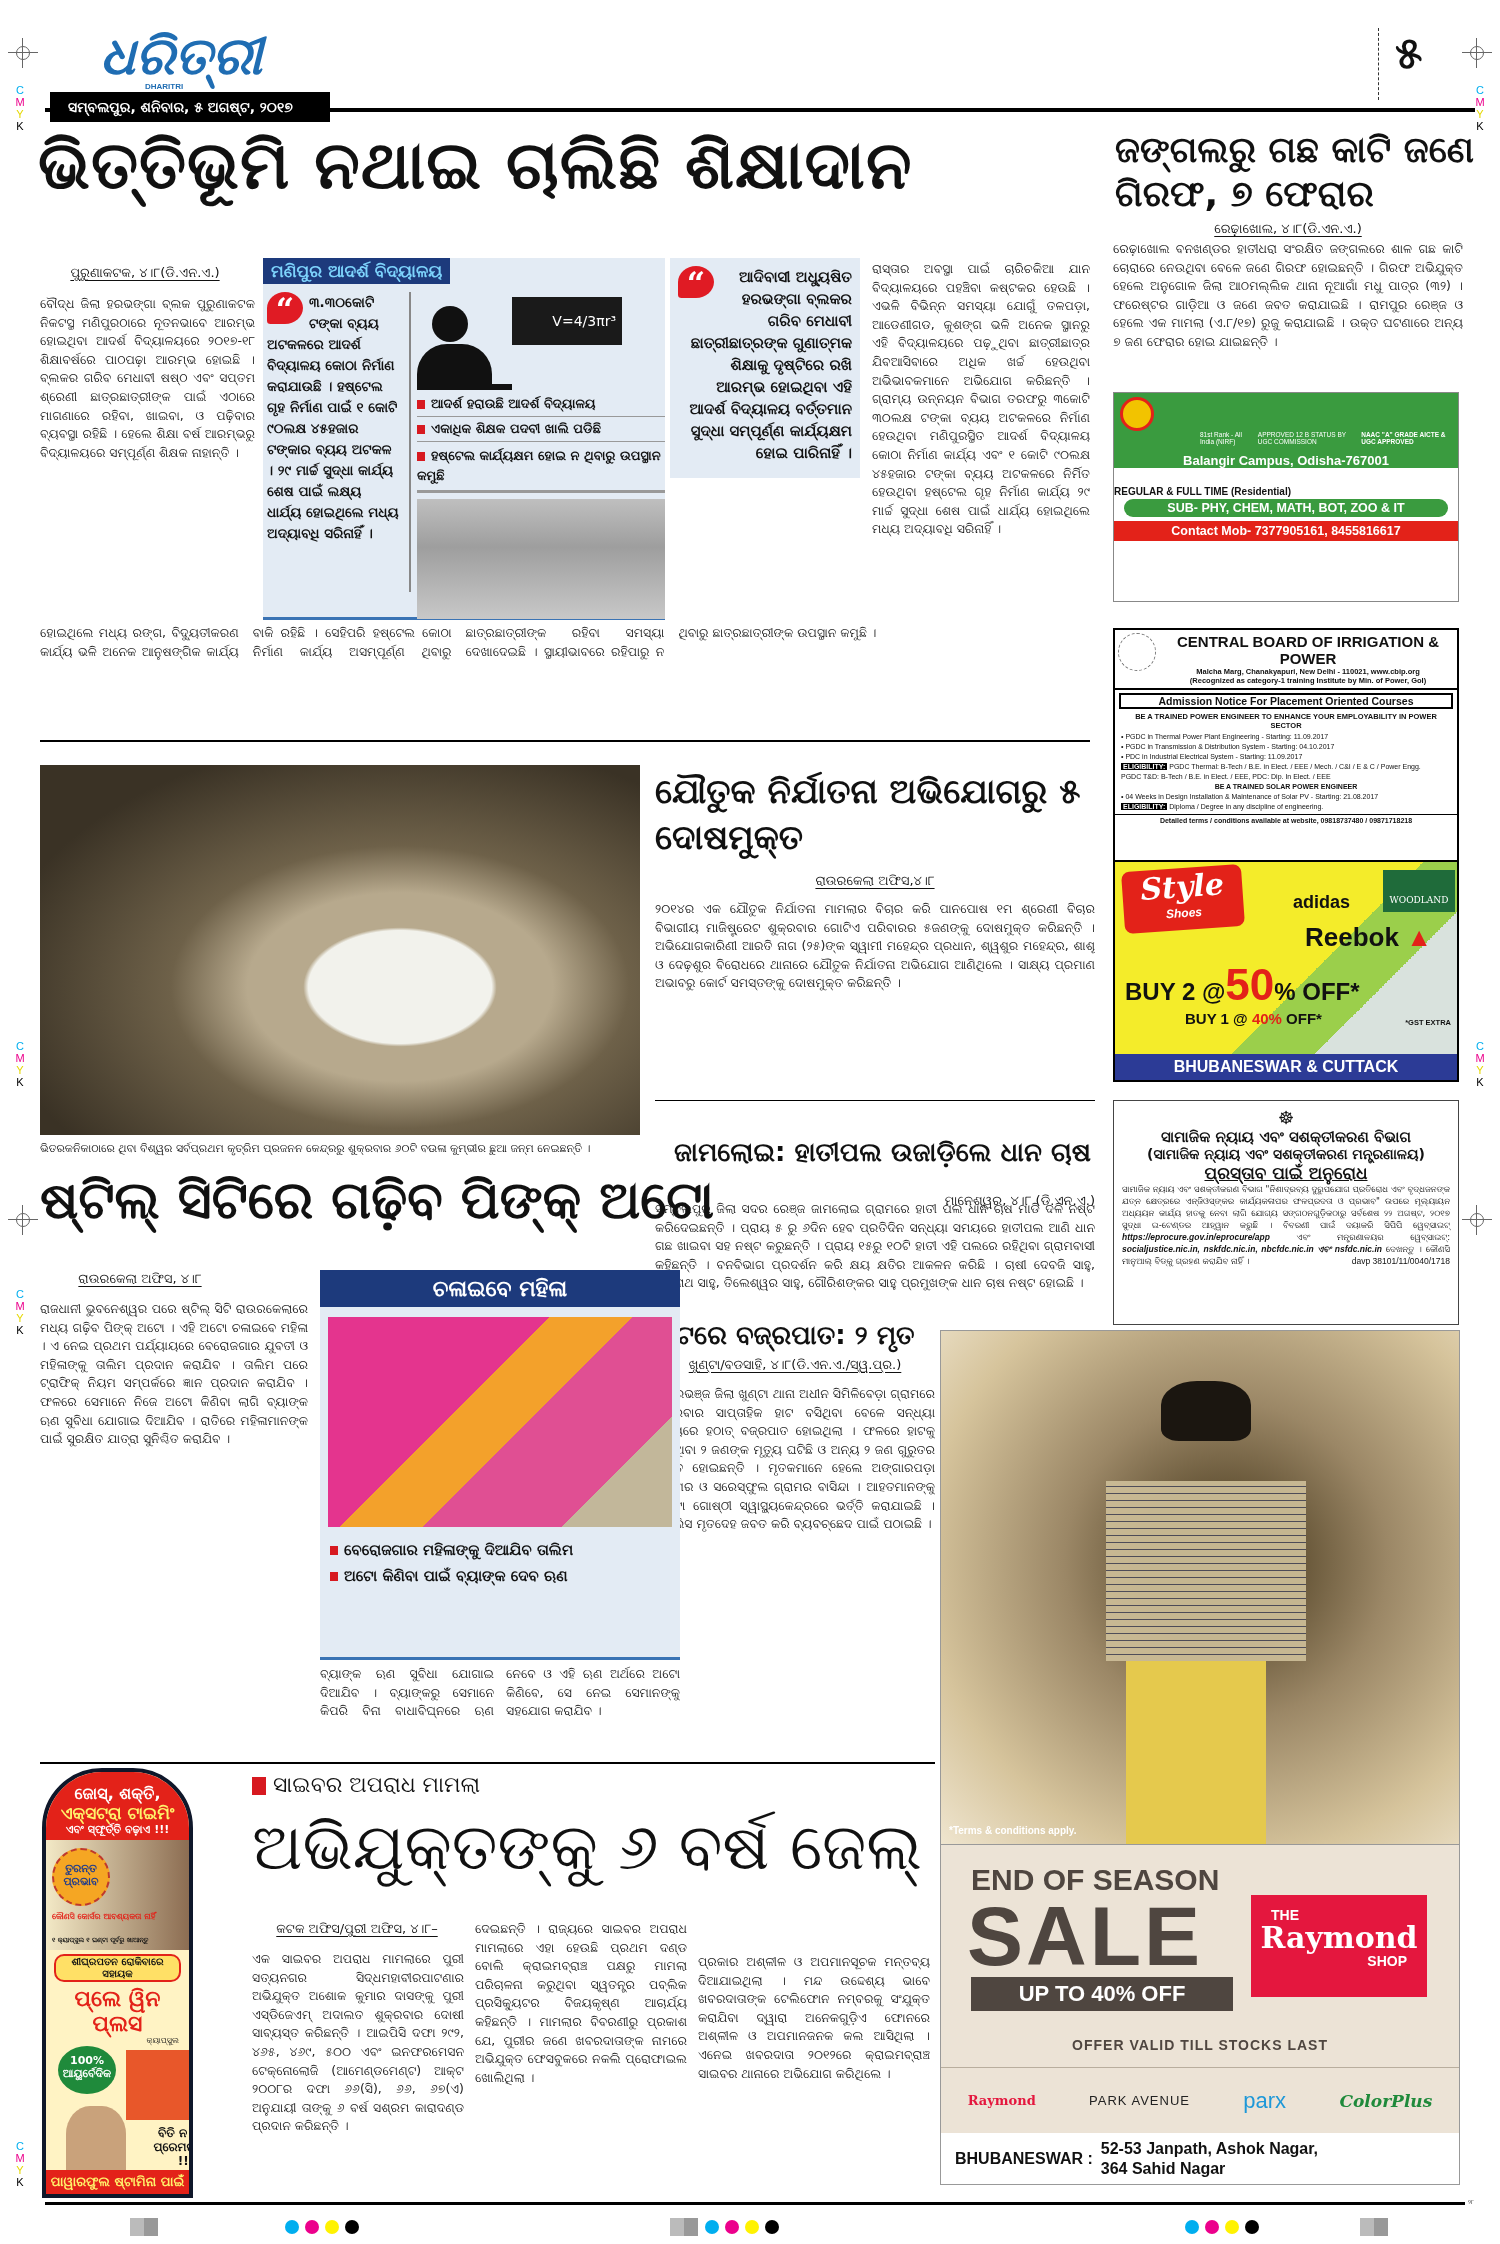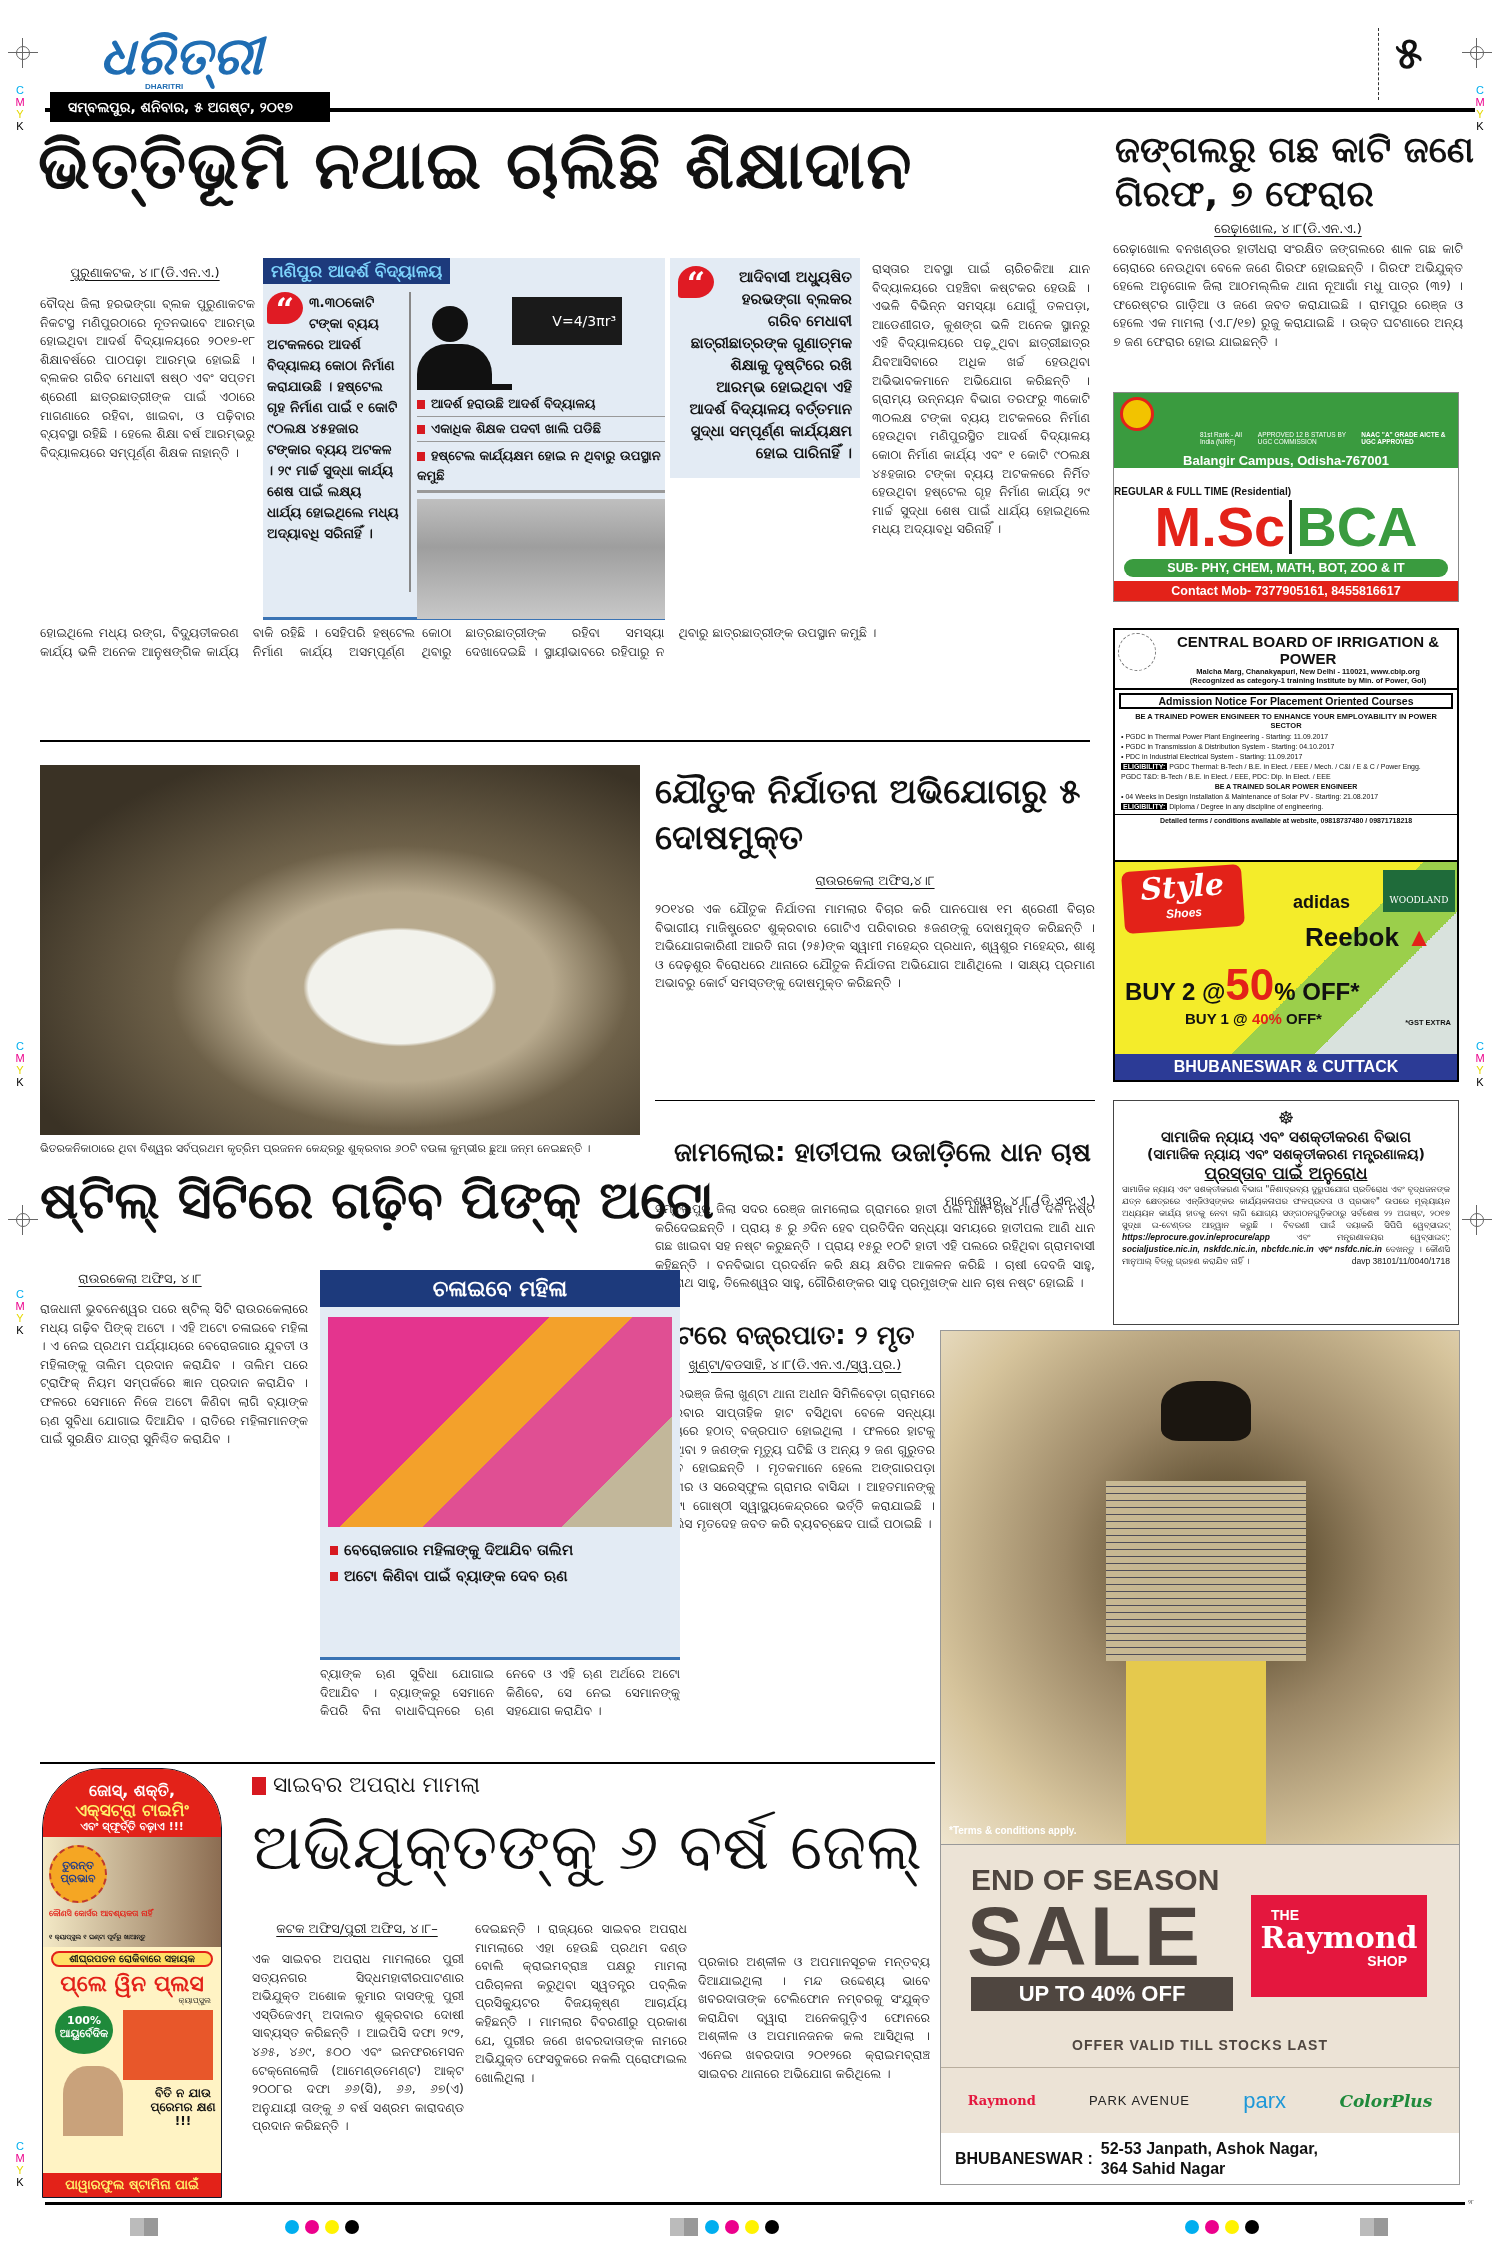--- a/index.html
+++ b/index.html
@@ -30,21 +30,21 @@
   .pullquote p { font-size:15px; line-height:22px; font-weight:bold; text-align:right; }
   .hr { position:absolute; height:2px; background:#000; }
   .croc-photo { left:40px; top:765px; width:600px; height:370px; background:radial-gradient(ellipse at 60% 60%, #f2f2ec 0 18%, #b7a98d 19% 30%, #6e6149 45%, #3a3225 80%); }
   .ad-box { position:absolute; overflow:hidden; }
   .ad-centurion { left:1113px; top:392px; width:346px; height:210px; border:1px solid #888; }
   .ad-cbip { left:1113px; top:628px; width:346px; height:250px; border:2px solid #000; background:#fff; font-family:"Liberation Sans", sans-serif; }
   .ad-style { left:1113px; top:860px; width:346px; height:222px; border:2px solid #000; }
   .ad-govt { left:1113px; top:1100px; width:346px; height:225px; border:1px solid #444; background:#fff; padding:6px 8px; }
   .ad-raymond { left:940px; top:1330px; width:520px; height:515px; background:radial-gradient(ellipse at 55% 45%, #6b5a3c 0 20%, #9b8766 40%, #d6c49c 75%, #efe5cf 100%); border:1px solid #999; }
   .ad-sale { left:940px; top:1845px; width:520px; height:340px; background:#ece3d6; border:1px solid #999; border-top:none; }
-  .ad-jos { left:42px; top:1768px; width:180px; height:430px; background:#fff3c4; border:1px solid #0f172a; border-radius:60px 60px 0 0; overflow:hidden; }
+  .ad-jos { left:42px; top:1768px; width:151px; height:430px; background:#fff3c4; border:4px solid #0f172a; border-radius:60px 60px 0 0; overflow:hidden; }
   .pink-auto { left:320px; top:1270px; width:360px; height:390px; background:#e3ebf4; border-bottom:3px solid #3a73b4; }
   .bottom-rule { left:45px; top:2202px; width:1420px; height:3px; background:#000; }
   .swatch { position:absolute; width:28px; height:18px; background:linear-gradient(90deg,#bbb 50%, #999 50%); }
   .dot { position:absolute; width:14px; height:14px; border-radius:50%; }
 </style>
 </head>
 <body>
 
 <div class="reg" style="left:8px;top:38px;">
     <span></span>
@@ -151,25 +151,20 @@
       <div style="width:34px;height:34px;border-radius:50%;background:#f2c300;border:3px solid #e32219;"></div>
     </div>
     <div style="display:flex;gap:6px;font-size:6.5px;font-family:'Liberation Sans',sans-serif;margin-left:80px;">
       <span>81st Rank - All India (NIRF)</span>
       <span>APPROVED 12 B STATUS BY UGC COMMISSION</span>
       <span style="font-weight:bold;">NAAC "A" GRADE AICTE &amp; UGC APPROVED</span>
     </div>
   </div>
   <div style="background:#3a9b3f;color:#fff;text-align:center;font-family:'Liberation Sans',sans-serif;font-weight:bold;font-size:13px;margin-top:-2px;">Balangir Campus, Odisha-767001</div>
   <div style="font-family:'Liberation Sans',sans-serif;font-weight:bold;font-size:10px;margin-top:18px;">REGULAR &amp; FULL TIME (Residential)</div>
-  <div style="display:flex;justify-content:center;align-items:center;font-family:'Liberation Sans',sans-serif;font-weight:bold;font-size:56px;line-height:60px;">
-    <span style="color:#e32219;">M.Sc</span>
-    <span style="width:3px;height:54px;background:#111;margin:0 4px;"></span>
-    <span style="color:#3a9b3f;">BCA</span>
-  </div>
   <div style="margin:2px 10px;background:#3a9b3f;color:#fff;border-radius:14px;text-align:center;font-family:'Liberation Sans',sans-serif;font-weight:bold;font-size:12.5px;padding:2px;">SUB- PHY, CHEM, MATH, BOT, ZOO &amp; IT</div>
   <div style="background:#e32219;color:#fff;text-align:center;font-family:'Liberation Sans',sans-serif;font-weight:bold;font-size:12.5px;padding:3px;margin-top:4px;">Contact Mob- 7377905161, 8455816617</div>
 </div>
 
 <div class="ad-box ad-cbip">
   <div style="display:flex;padding:3px;border-bottom:2px solid #000;">
     <div style="width:38px;height:38px;border:1px dashed #777;border-radius:50%;"></div>
     <div style="margin-left:6px;text-align:center;flex:1;">
       <div style="font-weight:bold;font-size:15px;">CENTRAL BOARD OF IRRIGATION &amp; POWER</div>
       <div style="font-size:7.5px;font-weight:bold;">Malcha Marg, Chanakyapuri, New Delhi - 110021, www.cbip.org</div>

